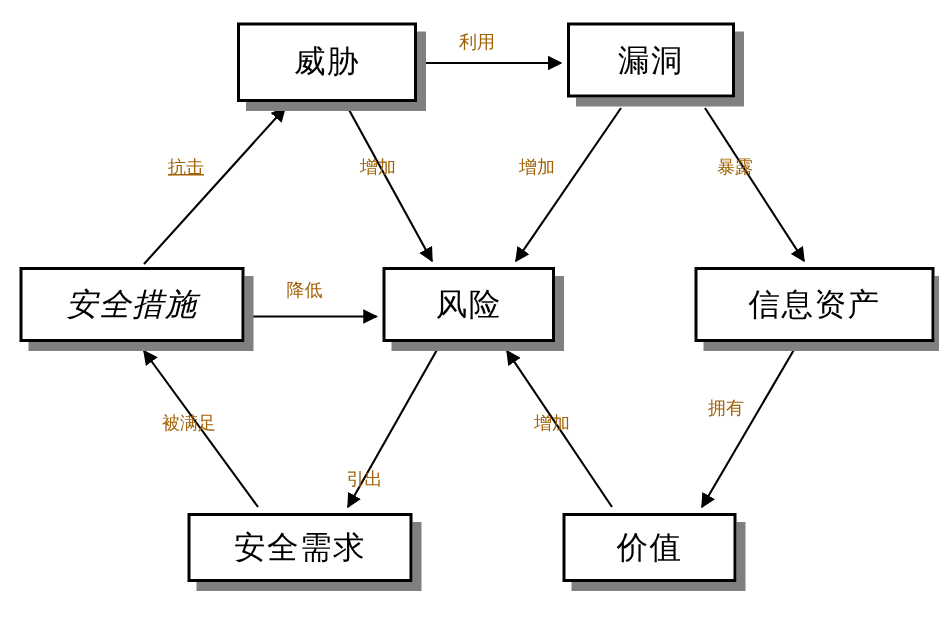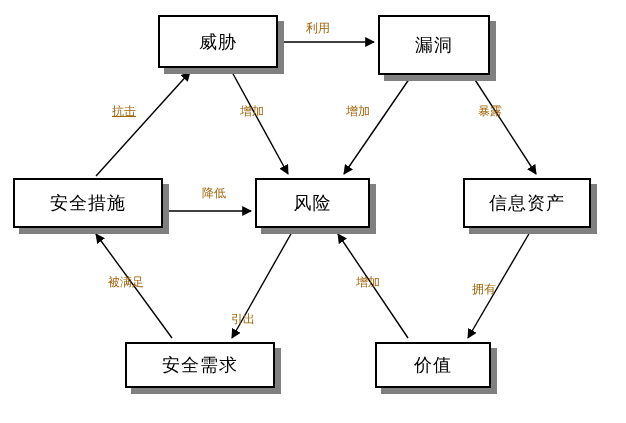--- a/index.html
+++ b/index.html
@@ -31,54 +31,54 @@
     box-sizing: border-box;
     background: #ffffff;
     border: 2px solid #000000;
     box-shadow: 6px 6px 0 0 #808080;
     display: flex;
     align-items: center;
     justify-content: center;
     z-index: 5;
   }
   .node-label {
-    font-size: 18px;
+    font-size: 21px;
     line-height: 1;
     color: #000000;
     letter-spacing: 1px;
     white-space: nowrap;
   }
   .edge-label {
     position: absolute;
     font-size: 12px;
     color: #a16207;
     background: transparent;
     white-space: nowrap;
     z-index: 8;
     letter-spacing: 0px;
   }
   
   #node-threat     { left: 158px; top: 15px;  width: 120px; height: 53px; }
-  #node-vuln       { left: 378px; top: 15px;  width: 112px; height: 60px; }
-  #node-measure    { left: 13px;  top: 178px; width: 150px; height: 50px; }
+  #node-vuln       { left: 378px; top: 15px;  width: 112px; height: 50px; }
+  #node-measure    { left: 13px;  top: 178px; width: 150px; height: 50px; font-style: italic; }
   #node-risk       { left: 255px; top: 178px; width: 115px; height: 50px; }
-  #node-asset      { left: 463px; top: 178px; width: 128px; height: 50px; }
+  #node-asset      { left: 463px; top: 178px; width: 160px; height: 50px; }
   #node-need       { left: 125px; top: 342px; width: 150px; height: 46px; justify-content: center; }
   #node-value      { left: 375px; top: 342px; width: 116px; height: 46px; }
   
   #lbl-exploit     { left: 306px; top: 20px; }
   #lbl-resist      { left: 112px; top: 103px; text-decoration: underline; }
   #lbl-increase-tr { left: 240px; top: 103px; }
   #lbl-increase-vr { left: 346px; top: 103px; }
   #lbl-expose      { left: 478px; top: 103px; }
-  #lbl-reduce      { left: 179px; top: 185px; padding-left: 23px; }
+  #lbl-reduce      { left: 168px; top: 185px; padding-left: 23px; }
   #lbl-satisfied   { left: 108px; top: 274px; }
   #lbl-derive      { left: 231px; top: 263px; margin-top: 48px; }
   #lbl-increase-vl { left: 356px; top: 274px; }
-  #lbl-own         { left: 472px; top: 264px; margin-top: 17px; }
+  #lbl-own         { left: 472px; top: 264px; }
 </style>
 </head>
 <body>
 
 <div id="diagram">
 
   <svg id="edges" viewBox="0 0 626 423" width="626" height="423" xmlns="http://www.w3.org/2000/svg">
     <defs>
       <marker id="arrow" viewBox="0 0 10 10" refX="9" refY="5" markerWidth="7" markerHeight="7" orient="auto-start-reverse">
         <path d="M 0 0 L 10 5 L 0 10 z" fill="#000000"></path>

